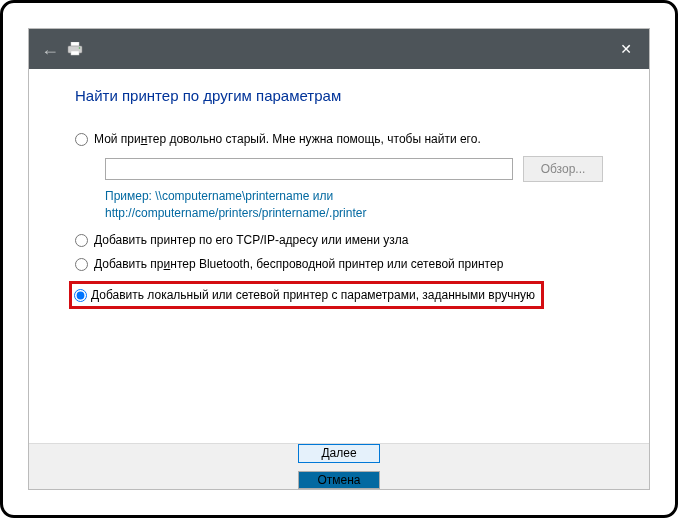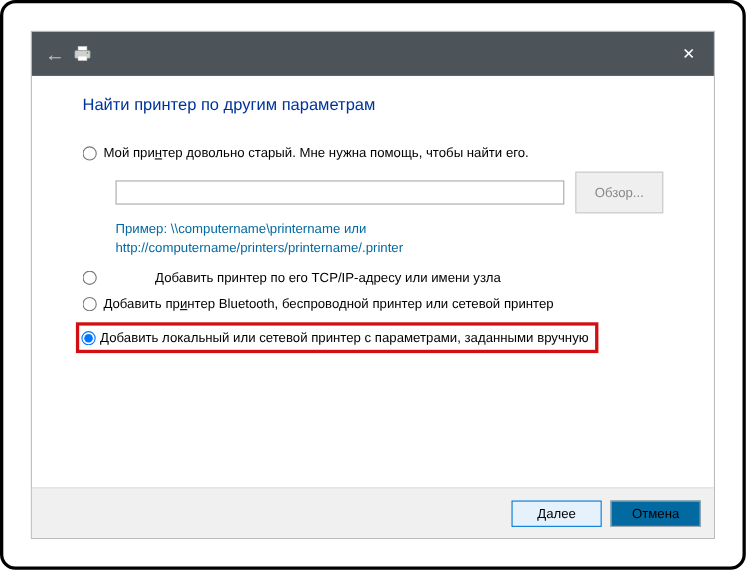--- a/index.html
+++ b/index.html
@@ -101,51 +101,52 @@
     .name-input {
       flex: 1;
       height: 22px;
       border: 1px solid #a9a9a9;
       padding: 2px 4px;
       font-size: 12px;
       background: #fff;
     }
     .browse-btn {
       width: 80px;
-      height: 38px;
+      height: 26px;
       font-size: 12px;
       color: #888;
       background: #efefef;
       border: 1px solid #c8c8c8;
       cursor: default;
     }
     .example {
       font-size: 12px;
       color: #0369a1;
       line-height: 1.45;
     }
     .highlight {
       display: inline-block;
       border: 3px solid #d40d12;
       border-radius: 0;
       padding: 4px 6px 4px 2px;
       margin-left: -6px;
     }
     .highlight .option { margin-bottom: 0; }
     .highlight input[type="radio"] { margin-right: 4px; }
-    .gap-above { margin-top: 6px; gap: 47px; }
+    .gap-above { margin-top: 6px; }
     .footer {
       height: 46px;
       border-top: 1px solid #dcdcdc;
       background: #f0f0f0;
       display: flex;
       align-items: center;
       justify-content: flex-end;
       padding: 0 12px;
       gap: 8px;
+      flex-direction: column;
     }
     .footer button {
       width: 82px;
       height: 24px;
       font-size: 12px;
       background: #0369a1;
       border: 1px solid #adadad;
       cursor: pointer;
     }
     .footer .primary {

